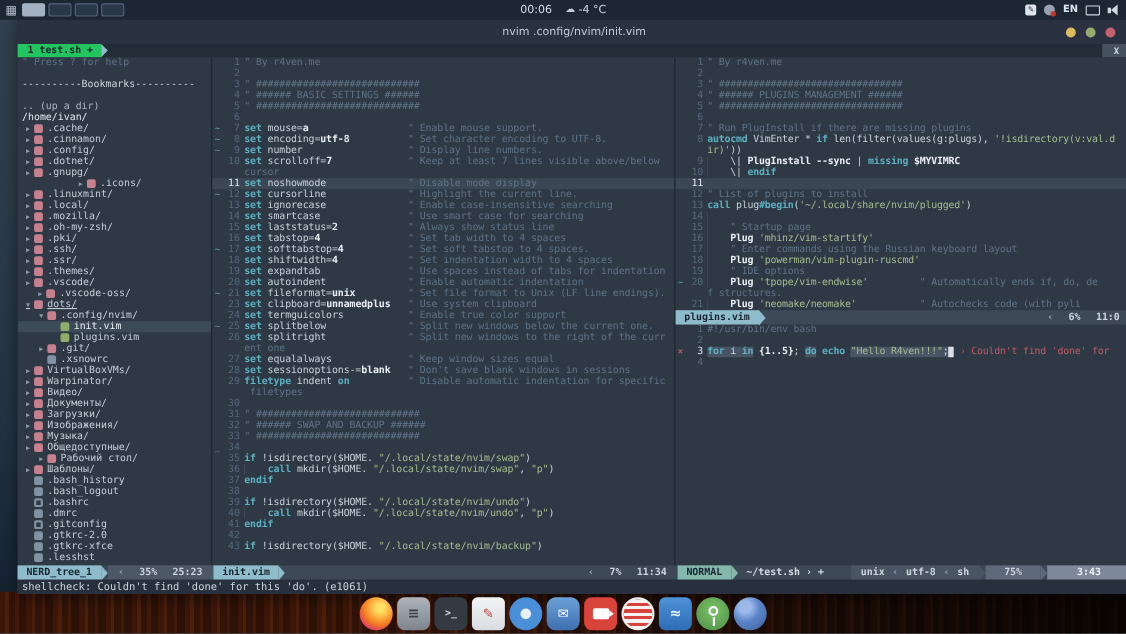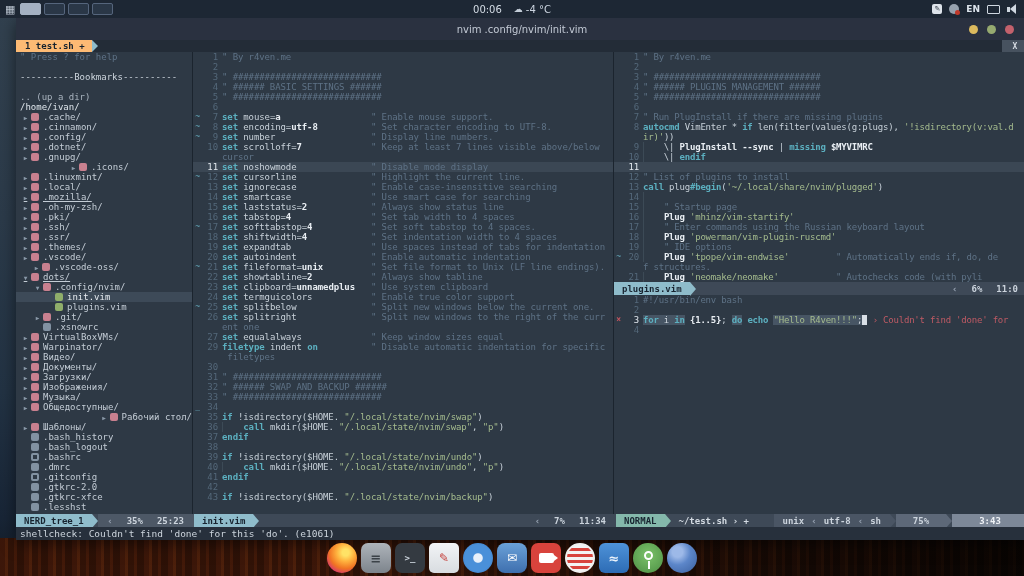--- a/index.html
+++ b/index.html
@@ -36,21 +36,21 @@
   
   #window{position:absolute;top:18px;left:16px;width:1012px;height:522px;background:#2e3945;z-index:20;
     box-shadow:0 4px 14px rgba(0,0,0,.5)}
   #titlebar{height:22px;background:#2a3140;display:flex;align-items:center;position:relative}
   #title{position:absolute;left:0;right:0;text-align:center;font-size:10px;color:#c3cad5}
   #winbtns{margin-left:auto;display:flex;gap:9px;padding-right:14px;z-index:2}
   .wb{width:9px;height:9px;border-radius:50%}
   .wb-min{background:#dcba5e}.wb-max{background:#96aa70}.wb-close{background:#c4616c}
   
   #tabline{height:12px;background:#232c37;display:flex;align-items:stretch}
-  .vtab{background:#fdba74;color:#16222e;font:bold 9px "DejaVu Sans Mono",monospace;
+  .vtab{background:#22c55e;color:#16222e;font:bold 9px "DejaVu Sans Mono",monospace;
     display:flex;align-items:center;padding:0 7px 0 9px}
   .vtab-arrow{width:0;border-top:6px solid transparent;border-bottom:6px solid transparent;border-left:6px solid #8fbccb}
   #tab-close{margin-left:auto;width:26px;background:#49556312;background:#47525f;color:#d6dce3;
     font:bold 8px "DejaVu Sans Mono",monospace;display:flex;align-items:center;justify-content:center}
   
   #content{position:absolute;top:34px;left:0;right:0;bottom:26px;display:flex;overflow:hidden}
   #nerdtree{width:177px;border-right:1px solid #1b242e;overflow:hidden}
   #main{width:421px;border-right:1px solid #1b242e;overflow:hidden}
   #rightpane{flex:1;position:relative;overflow:hidden}
   #plugins{position:absolute;top:0;left:0;right:0;height:230px;overflow:hidden}
@@ -177,21 +177,21 @@
         <div class="nr updir" style="padding-left: 4px;">.. (up a dir)</div>
         <div class="nr root" style="padding-left: 4px;">/home/ivan/</div>
         <div class="nr" style="padding-left: 4px;"><span class="ar">▶</span><span class="ic ic-d"></span><span>.cache/</span></div>
         <div class="nr" style="padding-left: 4px;"><span class="ar">▶</span><span class="ic ic-d"></span><span>.cinnamon/</span></div>
         <div class="nr" style="padding-left: 4px;"><span class="ar">▶</span><span class="ic ic-d"></span><span>.config/</span></div>
         <div class="nr" style="padding-left: 4px;"><span class="ar">▶</span><span class="ic ic-d"></span><span>.dotnet/</span></div>
         <div class="nr" style="padding-left: 4px;"><span class="ar">▶</span><span class="ic ic-d"></span><span>.gnupg/</span></div>
         <div class="nr" style="padding-left: 4px; margin-left: 48px;"><span class="ar">▶</span><span class="ic ic-d"></span><span>.icons/</span></div>
         <div class="nr" style="padding-left: 4px;"><span class="ar">▶</span><span class="ic ic-d"></span><span>.linuxmint/</span></div>
         <div class="nr" style="padding-left: 4px;"><span class="ar">▶</span><span class="ic ic-d"></span><span>.local/</span></div>
-        <div class="nr" style="padding-left: 4px; text-decoration: underline;"><span class="ar">▶</span><span class="ic ic-d"></span><span>.mozilla/</span></div>
+        <div class="nr" style="padding-left: 4px;"><span class="ar">▶</span><span class="ic ic-d"></span><span>.mozilla/</span></div>
         <div class="nr" style="padding-left: 4px;"><span class="ar">▶</span><span class="ic ic-d"></span><span>.oh-my-zsh/</span></div>
         <div class="nr" style="padding-left: 4px;"><span class="ar">▶</span><span class="ic ic-d"></span><span>.pki/</span></div>
         <div class="nr" style="padding-left: 4px;"><span class="ar">▶</span><span class="ic ic-d"></span><span>.ssh/</span></div>
         <div class="nr" style="padding-left: 4px;"><span class="ar">▶</span><span class="ic ic-d"></span><span>.ssr/</span></div>
         <div class="nr" style="padding-left: 4px;"><span class="ar">▶</span><span class="ic ic-d"></span><span>.themes/</span></div>
         <div class="nr" style="padding-left: 4px;"><span class="ar">▶</span><span class="ic ic-d"></span><span>.vscode/</span></div>
         <div class="nr" style="padding-left: 15px;"><span class="ar">▶</span><span class="ic ic-d"></span><span>.vscode-oss/</span></div>
         <div class="nr" style="padding-left: 4px; text-decoration: underline;"><span class="ar">▼</span><span class="ic ic-d"></span><span>dots/</span></div>
         <div class="nr" style="padding-left: 16px;"><span class="ar">▼</span><span class="ic ic-d"></span><span>.config/nvim/</span></div>
         <div class="nr sel" style="padding-left: 28px;"><span class="ar"></span><span class="ic ic-v"></span><span>init.vim</span></div>
@@ -199,21 +199,21 @@
         <div class="nr" style="padding-left: 16px;"><span class="ar">▶</span><span class="ic ic-d"></span><span>.git/</span></div>
         <div class="nr" style="padding-left: 16px;"><span class="ar"></span><span class="ic ic-f"></span><span>.xsnowrc</span></div>
         <div class="nr" style="padding-left: 4px;"><span class="ar">▶</span><span class="ic ic-d"></span><span>VirtualBoxVMs/</span></div>
         <div class="nr" style="padding-left: 4px;"><span class="ar">▶</span><span class="ic ic-d"></span><span>Warpinator/</span></div>
         <div class="nr" style="padding-left: 4px;"><span class="ar">▶</span><span class="ic ic-d"></span><span>Видео/</span></div>
         <div class="nr" style="padding-left: 4px;"><span class="ar">▶</span><span class="ic ic-d"></span><span>Документы/</span></div>
         <div class="nr" style="padding-left: 4px;"><span class="ar">▶</span><span class="ic ic-d"></span><span>Загрузки/</span></div>
         <div class="nr" style="padding-left: 4px;"><span class="ar">▶</span><span class="ic ic-d"></span><span>Изображения/</span></div>
         <div class="nr" style="padding-left: 4px;"><span class="ar">▶</span><span class="ic ic-d"></span><span>Музыка/</span></div>
         <div class="nr" style="padding-left: 4px;"><span class="ar">▶</span><span class="ic ic-d"></span><span>Общедоступные/</span></div>
-        <div class="nr" style="padding-left: 16px; justify-content: flex-end;"><span class="ar">▶</span><span class="ic ic-d"></span><span>Рабочий стол/</span></div>
+        <div class="nr" style="padding-left: 16px;"><span class="ar">▶</span><span class="ic ic-d"></span><span>Рабочий стол/</span></div>
         <div class="nr" style="padding-left: 4px;"><span class="ar">▶</span><span class="ic ic-d"></span><span>Шаблоны/</span></div>
         <div class="nr" style="padding-left: 4px;"><span class="ar"></span><span class="ic ic-f"></span><span>.bash_history</span></div>
         <div class="nr" style="padding-left: 4px;"><span class="ar"></span><span class="ic ic-f"></span><span>.bash_logout</span></div>
         <div class="nr" style="padding-left: 4px;"><span class="ar"></span><span class="ic ic-g"></span><span>.bashrc</span></div>
         <div class="nr" style="padding-left: 4px;"><span class="ar"></span><span class="ic ic-f"></span><span>.dmrc</span></div>
         <div class="nr" style="padding-left: 4px;"><span class="ar"></span><span class="ic ic-g"></span><span>.gitconfig</span></div>
         <div class="nr" style="padding-left: 4px;"><span class="ar"></span><span class="ic ic-f"></span><span>.gtkrc-2.0</span></div>
         <div class="nr" style="padding-left: 4px;"><span class="ar"></span><span class="ic ic-f"></span><span>.gtkrc-xfce</span></div>
         <div class="nr" style="padding-left: 4px;"><span class="ar"></span><span class="ic ic-f"></span><span>.lesshst</span></div>
       </div>
@@ -233,27 +233,27 @@
         <div class="r"><span class="sg">~</span><span class="ln">12</span><span class="cd"><span class="k">set</span><span class="t"> cursorline              </span><span class="c">" Highlight the current line.</span></span></div>
         <div class="r"><span class="sg"></span><span class="ln">13</span><span class="cd"><span class="k">set</span><span class="t"> ignorecase              </span><span class="c">" Enable case-insensitive searching</span></span></div>
         <div class="r"><span class="sg"></span><span class="ln">14</span><span class="cd"><span class="k">set</span><span class="t"> smartcase               </span><span class="c">" Use smart case for searching</span></span></div>
         <div class="r"><span class="sg"></span><span class="ln">15</span><span class="cd"><span class="k">set</span><span class="t"> laststatus=</span><span class="v">2</span><span class="t">            </span><span class="c">" Always show status line</span></span></div>
         <div class="r"><span class="sg"></span><span class="ln">16</span><span class="cd"><span class="k">set</span><span class="t"> tabstop=</span><span class="v">4</span><span class="t">               </span><span class="c">" Set tab width to 4 spaces</span></span></div>
         <div class="r"><span class="sg">~</span><span class="ln">17</span><span class="cd"><span class="k">set</span><span class="t"> softtabstop=</span><span class="v">4</span><span class="t">           </span><span class="c">" Set soft tabstop to 4 spaces.</span></span></div>
         <div class="r"><span class="sg"></span><span class="ln">18</span><span class="cd"><span class="k">set</span><span class="t"> shiftwidth=</span><span class="v">4</span><span class="t">            </span><span class="c">" Set indentation width to 4 spaces</span></span></div>
         <div class="r"><span class="sg"></span><span class="ln">19</span><span class="cd"><span class="k">set</span><span class="t"> expandtab               </span><span class="c">" Use spaces instead of tabs for indentation</span></span></div>
         <div class="r"><span class="sg"></span><span class="ln">20</span><span class="cd"><span class="k">set</span><span class="t"> autoindent              </span><span class="c">" Enable automatic indentation</span></span></div>
         <div class="r"><span class="sg">~</span><span class="ln">21</span><span class="cd"><span class="k">set</span><span class="t"> fileformat=</span><span class="v">unix</span><span class="t">         </span><span class="c">" Set file format to Unix (LF line endings).</span></span></div>
-        <div class="r"><span class="sg"></span><span class="ln">22</span><span class="cd"><span class="k">set</span><span class="t"> showtabline=</span><span class="v">2</span><span class="t">           </span><span class="c">" Always show tabline</span></span></div>
         <div class="r"><span class="sg"></span><span class="ln">23</span><span class="cd"><span class="k">set</span><span class="t"> clipboard=</span><span class="v">unnamedplus</span><span class="t">   </span><span class="c">" Use system clipboard</span></span></div>
         <div class="r"><span class="sg"></span><span class="ln">24</span><span class="cd"><span class="k">set</span><span class="t"> termguicolors           </span><span class="c">" Enable true color support</span></span></div>
         <div class="r"><span class="sg">~</span><span class="ln">25</span><span class="cd"><span class="k">set</span><span class="t"> splitbelow              </span><span class="c">" Split new windows below the current one.</span></span></div>
         <div class="r"><span class="sg"></span><span class="ln">26</span><span class="cd"><span class="k">set</span><span class="t"> splitright              </span><span class="c">" Split new windows to the right of the curr</span></span></div>
         <div class="r"><span class="sg"></span><span class="ln"></span><span class="cd"><span class="c">ent one</span></span></div>
         <div class="r"><span class="sg"></span><span class="ln">27</span><span class="cd"><span class="k">set</span><span class="t"> equalalways             </span><span class="c">" Keep window sizes equal</span></span></div>
+        <div class="r"><span class="sg"></span><span class="ln">28</span><span class="cd"><span class="k">set</span><span class="t"> sessionoptions-=</span><span class="v">blank</span><span class="t">   </span><span class="c">" Don't save blank windows in sessions</span></span></div>
         <div class="r"><span class="sg"></span><span class="ln">29</span><span class="cd"><span class="k">filetype</span><span class="t"> indent </span><span class="k">on</span><span class="t">          </span><span class="c">" Disable automatic indentation for specific</span></span></div>
         <div class="r"><span class="sg"></span><span class="ln"></span><span class="cd"><span class="c"> filetypes</span></span></div>
         <div class="r"><span class="sg"></span><span class="ln">30</span><span class="cd"></span></div>
         <div class="r"><span class="sg"></span><span class="ln">31</span><span class="cd"><span class="c">" ############################</span></span></div>
         <div class="r"><span class="sg"></span><span class="ln">32</span><span class="cd"><span class="c">" ###### SWAP AND BACKUP ######</span></span></div>
         <div class="r"><span class="sg"></span><span class="ln">33</span><span class="cd"><span class="c">" ############################</span></span></div>
         <div class="r"><span class="sg">_</span><span class="ln">34</span><span class="cd"></span></div>
         <div class="r"><span class="sg"></span><span class="ln">35</span><span class="cd"><span class="k">if</span><span class="t"> !isdirectory($HOME. </span><span class="s">"/.local/state/nvim/swap"</span><span class="t">)</span></span></div>
         <div class="r"><span class="sg"></span><span class="ln">36</span><span class="cd"><span class="i">▏</span><span class="t">   </span><span class="k">call</span><span class="t"> mkdir($HOME. </span><span class="s">"/.local/state/nvim/swap"</span><span class="t">, </span><span class="s">"p"</span><span class="t">)</span></span></div>
         <div class="r"><span class="sg"></span><span class="ln">37</span><span class="cd"><span class="k">endif</span></span></div>

